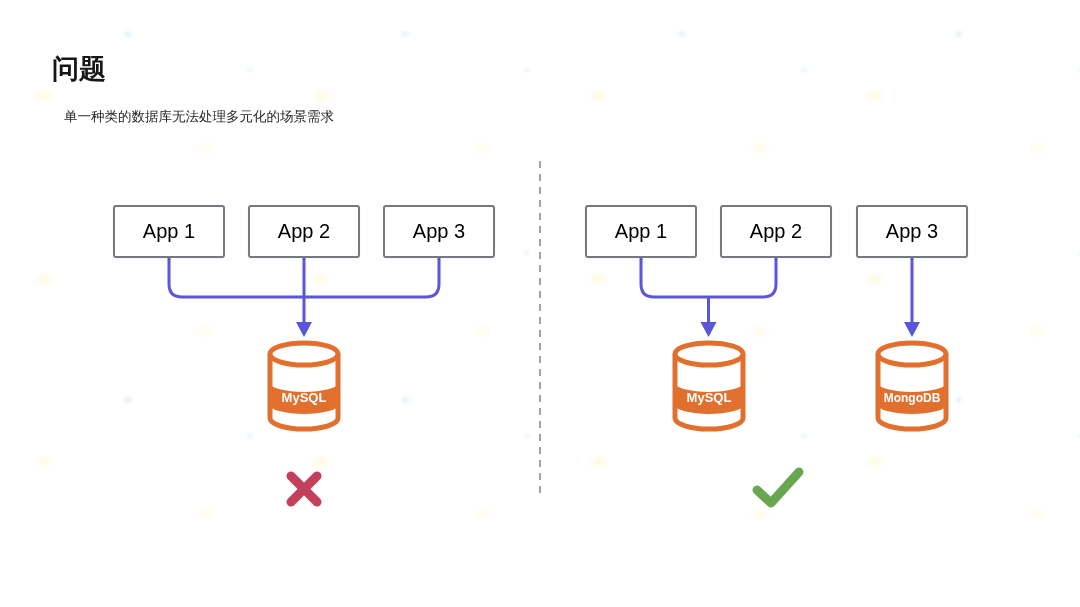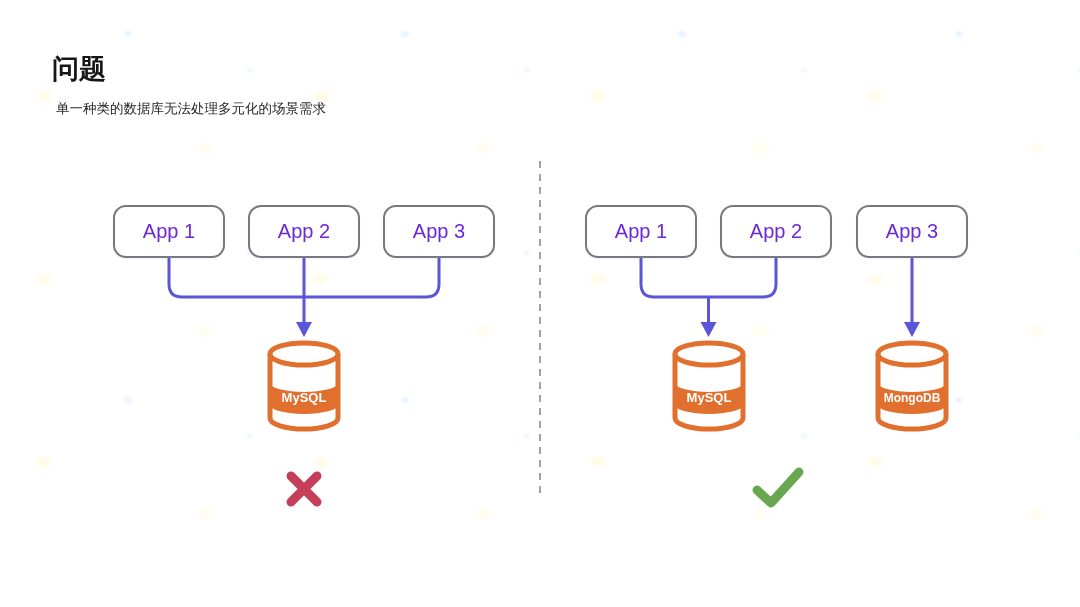--- a/index.html
+++ b/index.html
@@ -30,45 +30,45 @@
     margin: 0;
     font-size: 27px;
     line-height: 1.1;
     font-weight: 700;
     color: #161619;
   }
   .subtitle {
     position: absolute;
     left: 52px;
     top: 97px;
-    margin: 4px;
+    margin: 12px;
     font-size: 13.5px;
     line-height: 1.2;
     color: #27272b;
   }
   .overlay {
     position: absolute;
     left: 0;
     top: 0;
     pointer-events: none;
   }
   .app-box {
     position: absolute;
     top: 205px;
     width: 112px;
     height: 53px;
     box-sizing: border-box;
     background: #ffffff;
     border: 2px solid #787880;
-    border-radius: 13px;
+    border-radius: 3px;
     display: flex;
     align-items: center;
     justify-content: center;
     font-size: 20px;
-    color: #6d28d9;
+    color: #000000;
     box-shadow: 0 1px 2px rgba(0,0,0,0.05);
   }
   .cylinder {
     position: absolute;
     top: 340px;
     overflow: visible;
   }
   .verdict {
     position: absolute;
     overflow: visible;

